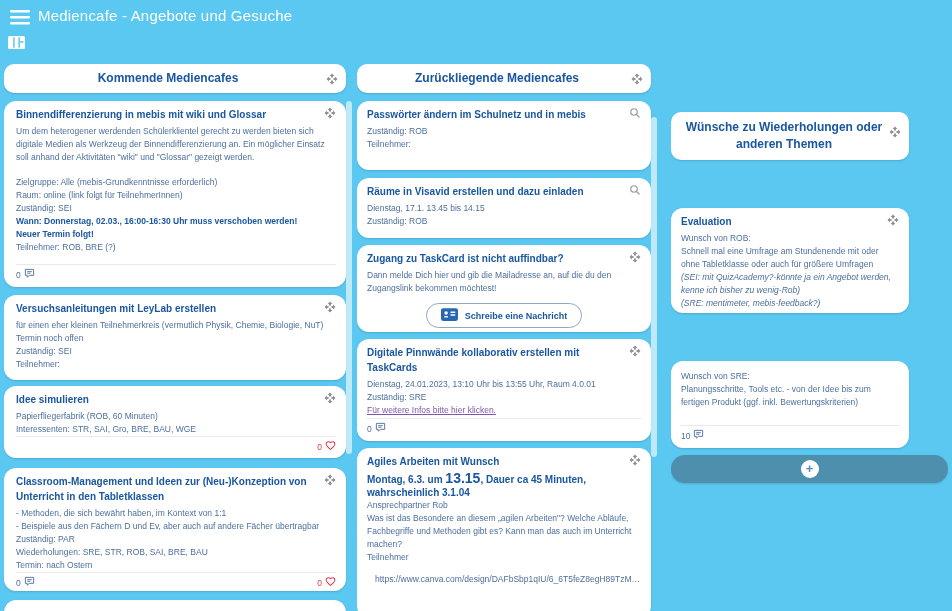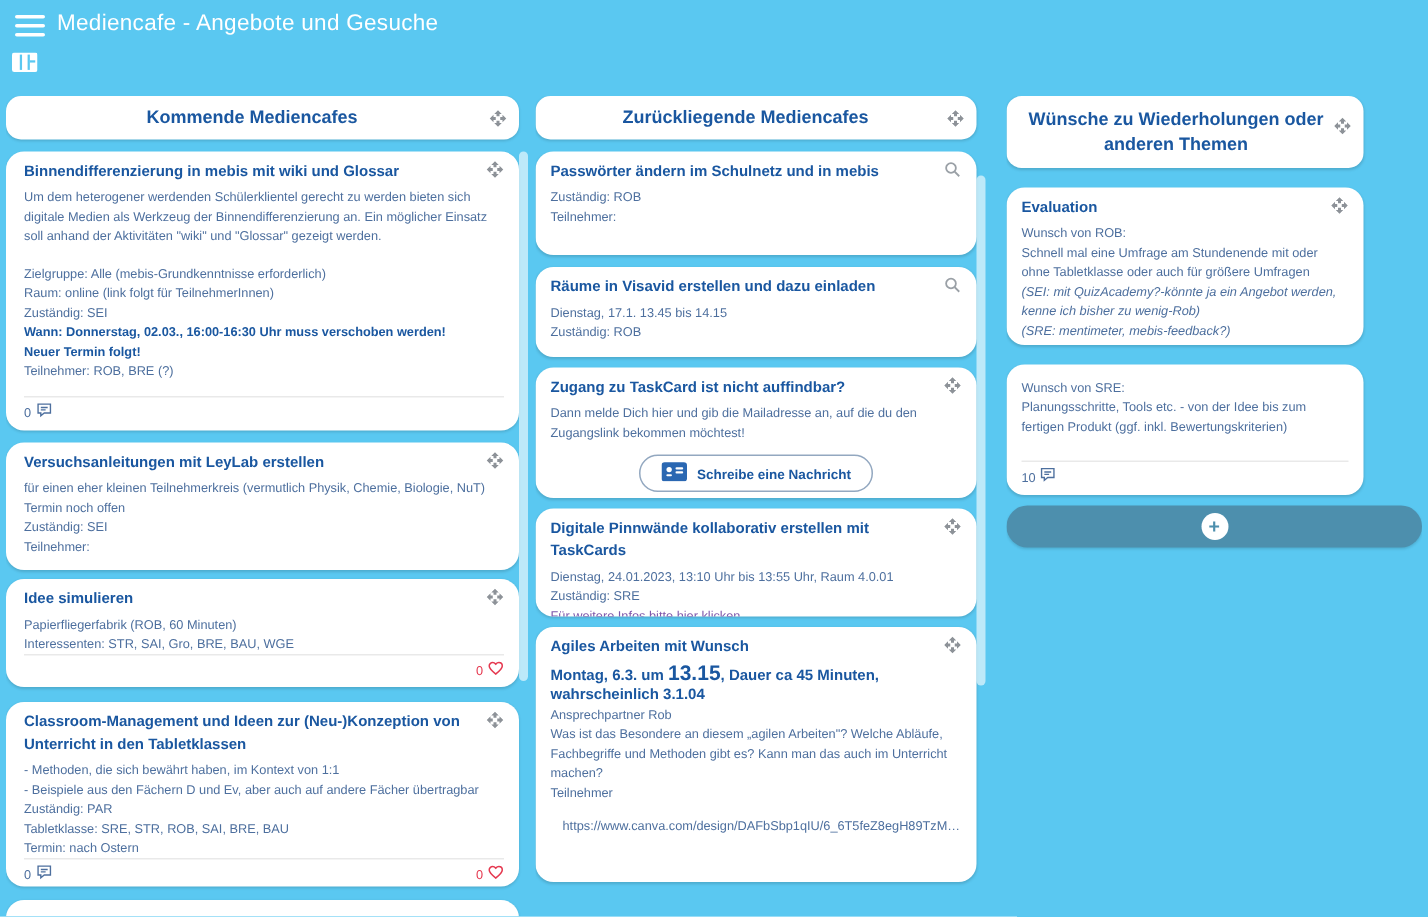--- a/index.html
+++ b/index.html
@@ -14,21 +14,21 @@
   .app-title { position:absolute; left:38px; top:7px; color:#ffffff; font-size:15px; letter-spacing:.2px; }
   .board-btn { position:absolute; left:8px; top:35px; cursor:pointer; }
 
   
   .column { position:absolute; top:64px; bottom:0; overflow:hidden; }
   .col0 { left:4px;   width:349px; }
   .col1 { left:357px; width:301px; }
   .col2 { left:671px; width:277px; }
   .col0 .card, .col0 .col-header { width:342px;padding-left:12px; }
   .col1 .card, .col1 .col-header { width:294px; }
-  .col2 .card, .col2 .col-header { width:238px; }
+  .col2 .card, .col2 .col-header { width:238px;margin-top:48px; }
 
   .col-header {
     position:relative; background:#fff; border-radius:10px;
     height:29px; display:flex; align-items:center; justify-content:center;
     box-shadow:0 1px 2px rgba(0,0,0,.15); padding:0 26px 0 12px;
   }
   .col-header.tall { height:48px; text-align:center; padding:4px 26px 4px 14px; }
   .col-title { font-size:12px; font-weight:bold; color:#1a57a0; line-height:17px; }
   .col-header .move { position:absolute; right:8px; top:50%; transform:translateY(-50%); }
   .col-header.tall .move { top:14px; transform:none; }
@@ -197,21 +197,21 @@
         <span class="icon">
             <svg width="12" height="12" viewBox="0 0 24 24" fill="#8d9298">
               <path d="M10 9h4V6h3l-5-5-5 5h3v3zm-1 1H6V7l-5 5 5 5v-3h3v-4zm14 2l-5-5v3h-3v4h3v3l5-5zm-9 3h-4v3H7l5 5 5-5h-3v-3z"></path>
             </svg>
           </span>
       </div>
       <div class="body">
         <div>- Methoden, die sich bewährt haben, im Kontext von 1:1</div>
         <div class="nw">- Beispiele aus den Fächern D und Ev, aber auch auf andere Fächer übertragbar</div>
         <div>Zuständig: PAR</div>
-        <div>Tabletklasse: SRE, STR, ROB, SAI, BRE, BAU</div>
+        <div>Wiederholungen: SRE, STR, ROB, SAI, BRE, BAU</div>
         <div>Termin: nach Ostern</div>
       </div>
       <div class="footer">
         <span class="count">
           <span>0</span>
           <span><svg width="11" height="11" viewBox="0 0 24 24" fill="none" stroke="#4d6f9e" stroke-width="2">
                 <path d="M3 3h18v13h-9l-5 4v-4H3z"></path>
                 <line x1="7" y1="8" x2="17" y2="8"></line>
                 <line x1="7" y1="11.5" x2="14" y2="11.5"></line>
               </svg></span>
@@ -289,21 +289,21 @@
               <rect width="20" height="15" rx="2.5" fill="#2a67b2"></rect>
               <circle cx="6" cy="5.8" r="2.1" fill="#fff"></circle>
               <rect x="3.8" y="9.4" width="4.4" height="1.7" rx="0.8" fill="#fff"></rect>
               <rect x="11" y="4" width="6" height="1.7" rx="0.8" fill="#fff"></rect>
               <rect x="11" y="7.2" width="6" height="1.7" rx="0.8" fill="#fff"></rect>
             </svg></span>
         <span>Schreibe eine Nachricht</span>
       </button>
     </div>
 
-    <div class="card mb7" style="height:72px">
+    <div class="card mb7" style="height:102px">
       <div class="card-head">
         <div class="card-title">Digitale Pinnwände kollaborativ erstellen mit TaskCards</div>
         <span class="icon">
             <svg width="12" height="12" viewBox="0 0 24 24" fill="#8d9298">
               <path d="M10 9h4V6h3l-5-5-5 5h3v3zm-1 1H6V7l-5 5 5 5v-3h3v-4zm14 2l-5-5v3h-3v4h3v3l5-5zm-9 3h-4v3H7l5 5 5-5h-3v-3z"></path>
             </svg>
           </span>
       </div>
       <div class="body">
         <div>Dienstag, 24.01.2023, 13:10 Uhr bis 13:55 Uhr, Raum 4.0.01</div>

